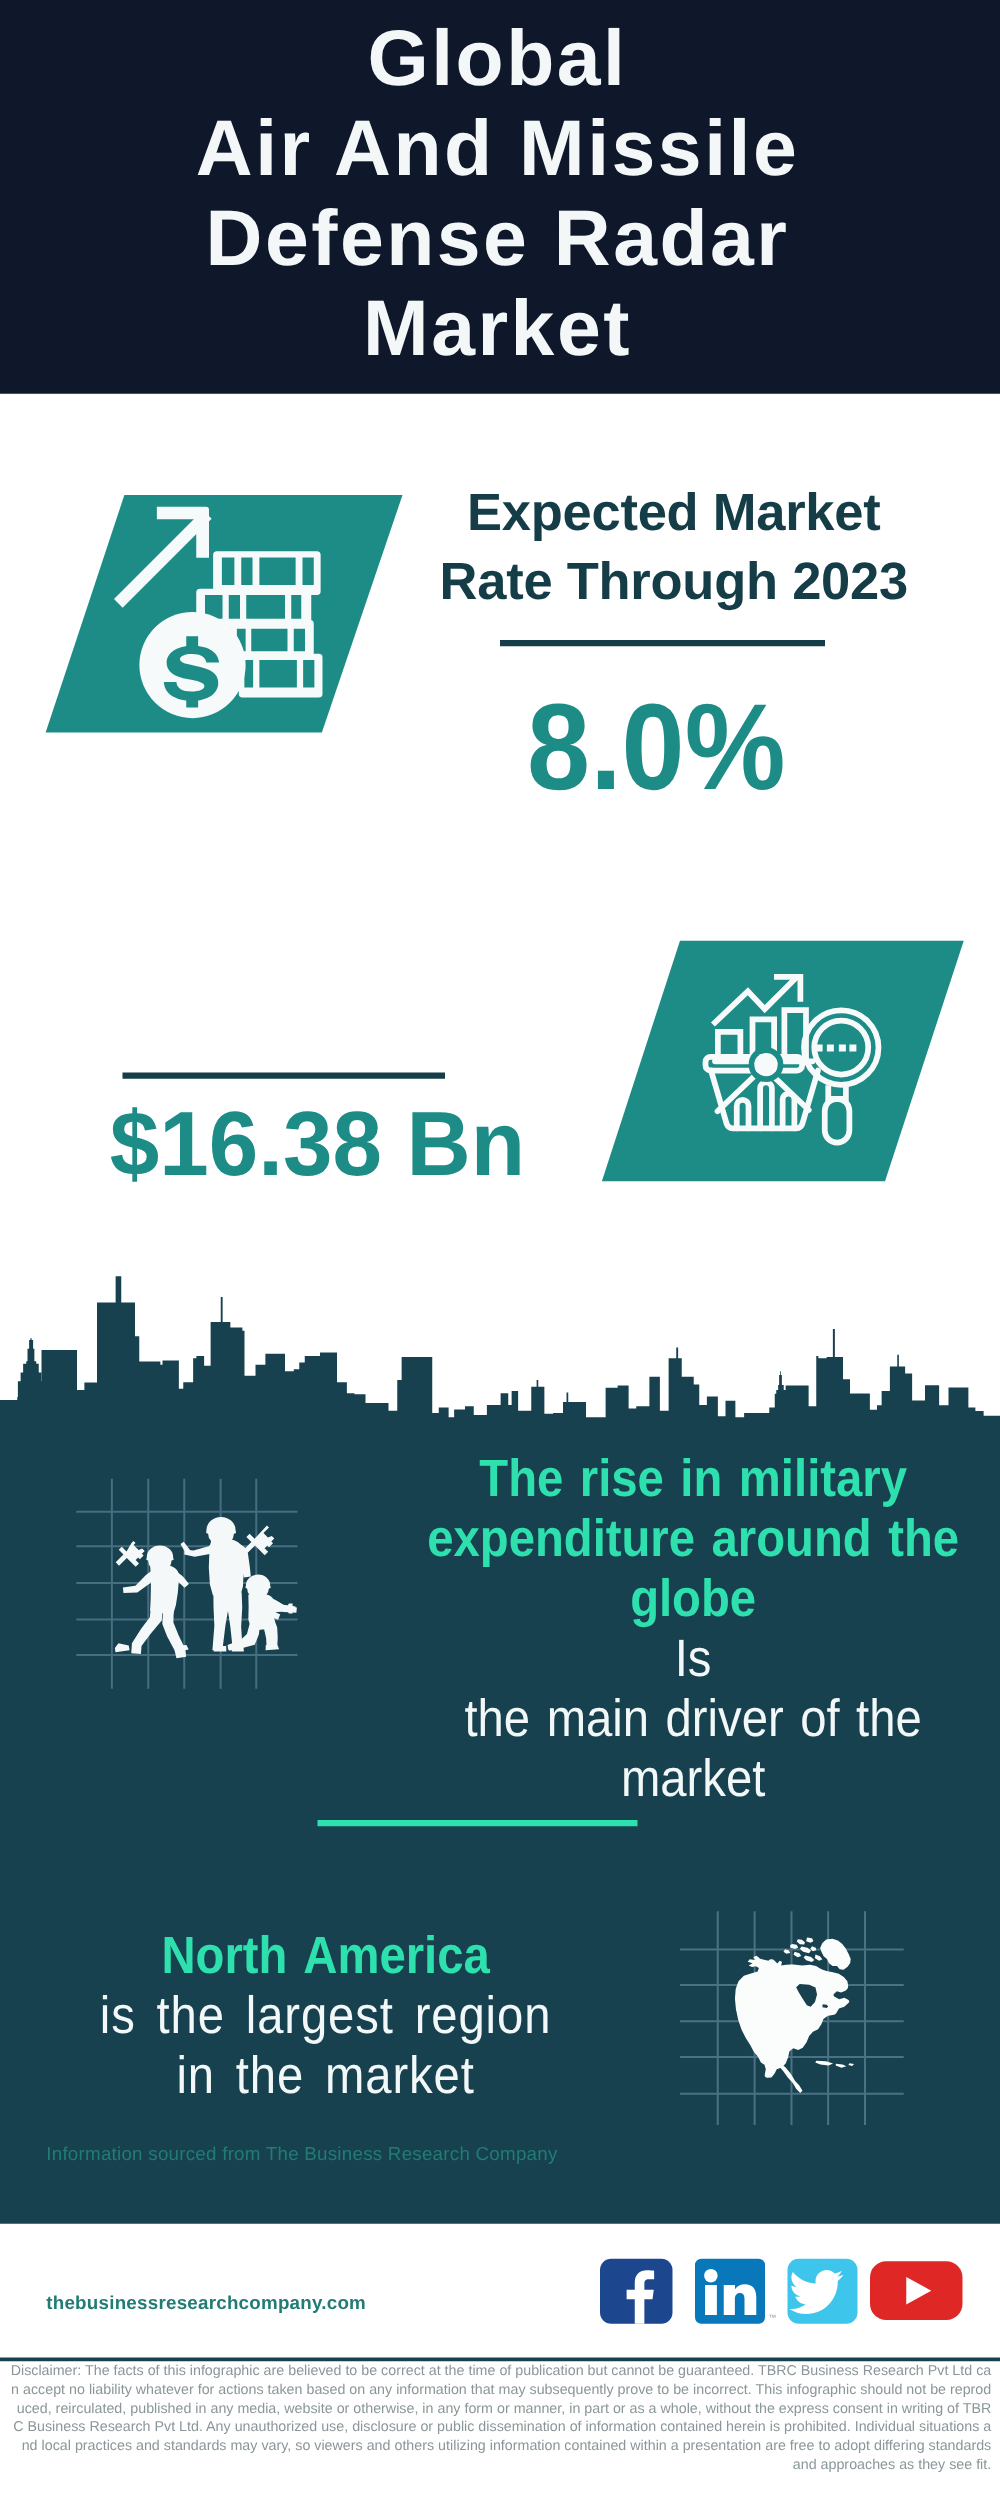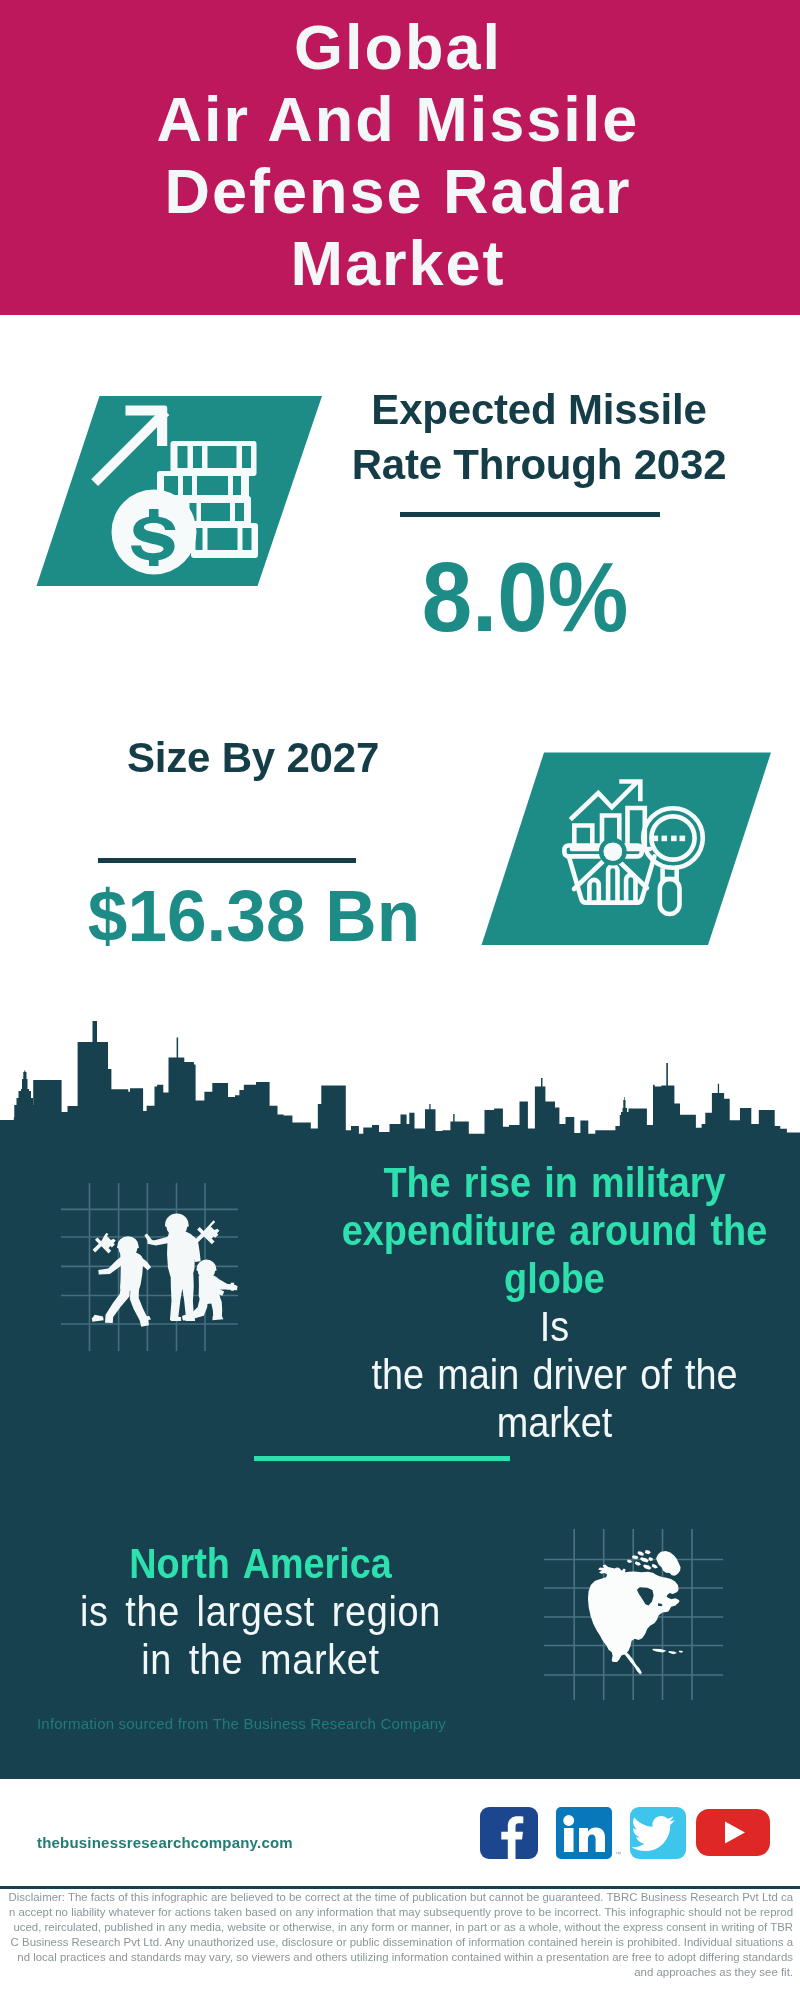--- a/index.html
+++ b/index.html
@@ -1,21 +1,21 @@
 <!DOCTYPE html>
 <html><head>
 <meta charset="utf-8">
 <title>Global Air And Missile Defense Radar Market</title>
 <style>
   html,body{margin:0;padding:0;background:#ffffff;}
   body{width:800px;height:2000px;font-family:"Liberation Sans",sans-serif;overflow:hidden;}
   .page{position:relative;width:800px;height:2000px;background:#ffffff;}
 
   
-  .hdr{position:absolute;left:0;top:0;width:800px;height:315px;background:#be185d;}
+  .hdr{position:absolute;left:0;top:0;width:800px;height:315px;background:#0f172a;}
   .hdr .tl{position:absolute;left:-2px;width:800px;text-align:center;color:#f3f7f8;
            font-weight:bold;font-size:63px;line-height:63px;letter-spacing:2px;}
 
   
   .para{position:absolute;}
   .para svg{display:block;}
   .statlabel{position:absolute;text-align:center;color:#143d48;font-weight:bold;
              font-size:42px;line-height:55px;letter-spacing:-0.2px;}
   .rule{position:absolute;background:#143d48;height:5px;}
   .bignum{position:absolute;text-align:center;color:#1d8c87;font-weight:bold;
@@ -91,28 +91,27 @@
                  C116.6,140.8 114.0,139.6 114.0,137.2
                  C114.0,134.7 117.8,133.1 123.8,133.1
                  C130.5,133.1 134.5,135.5 135.1,140.0
                  L145.3,140.0
                  C144.6,131.7 136.6,126.5 124,126.5 Z" fill-rule="nonzero"></path>
       </g>
     </svg>
   </div>
 
   <div class="statlabel" style="left:319px;top:382px;width:440px;">
-    <div>Expected Missile</div>
-    <div>Rate Through 2032</div>
+    <div>Expected Market</div>
+    <div>Rate Through 2023</div>
   </div>
   <div class="rule" style="left:400px;top:512px;width:260px;"></div>
   <div class="bignum n1" style="left:330px;top:548px;width:390px;">8.0%</div>
 
   <div class="statlabel" style="left:63px;top:730px;width:380px;">
-    <div>Size By 2027</div>
   </div>
   <div class="rule" style="left:98px;top:858px;width:258px;"></div>
   <div class="bignum n2" style="left:44px;top:879px;width:420px;">$16.38 Bn</div>
 
   <div class="para" style="left:470px;top:745px;">
     <svg width="320" height="210" viewBox="0 0 320 210" xmlns="http://www.w3.org/2000/svg">
       <polygon points="74,7.5 301,7.5 238,200 11.5,200" fill="#1d8c87"></polygon>
       <g>
         <g fill="none" stroke="#f7fafa" stroke-width="4.6" stroke-linecap="square" stroke-linejoin="miter">
 

